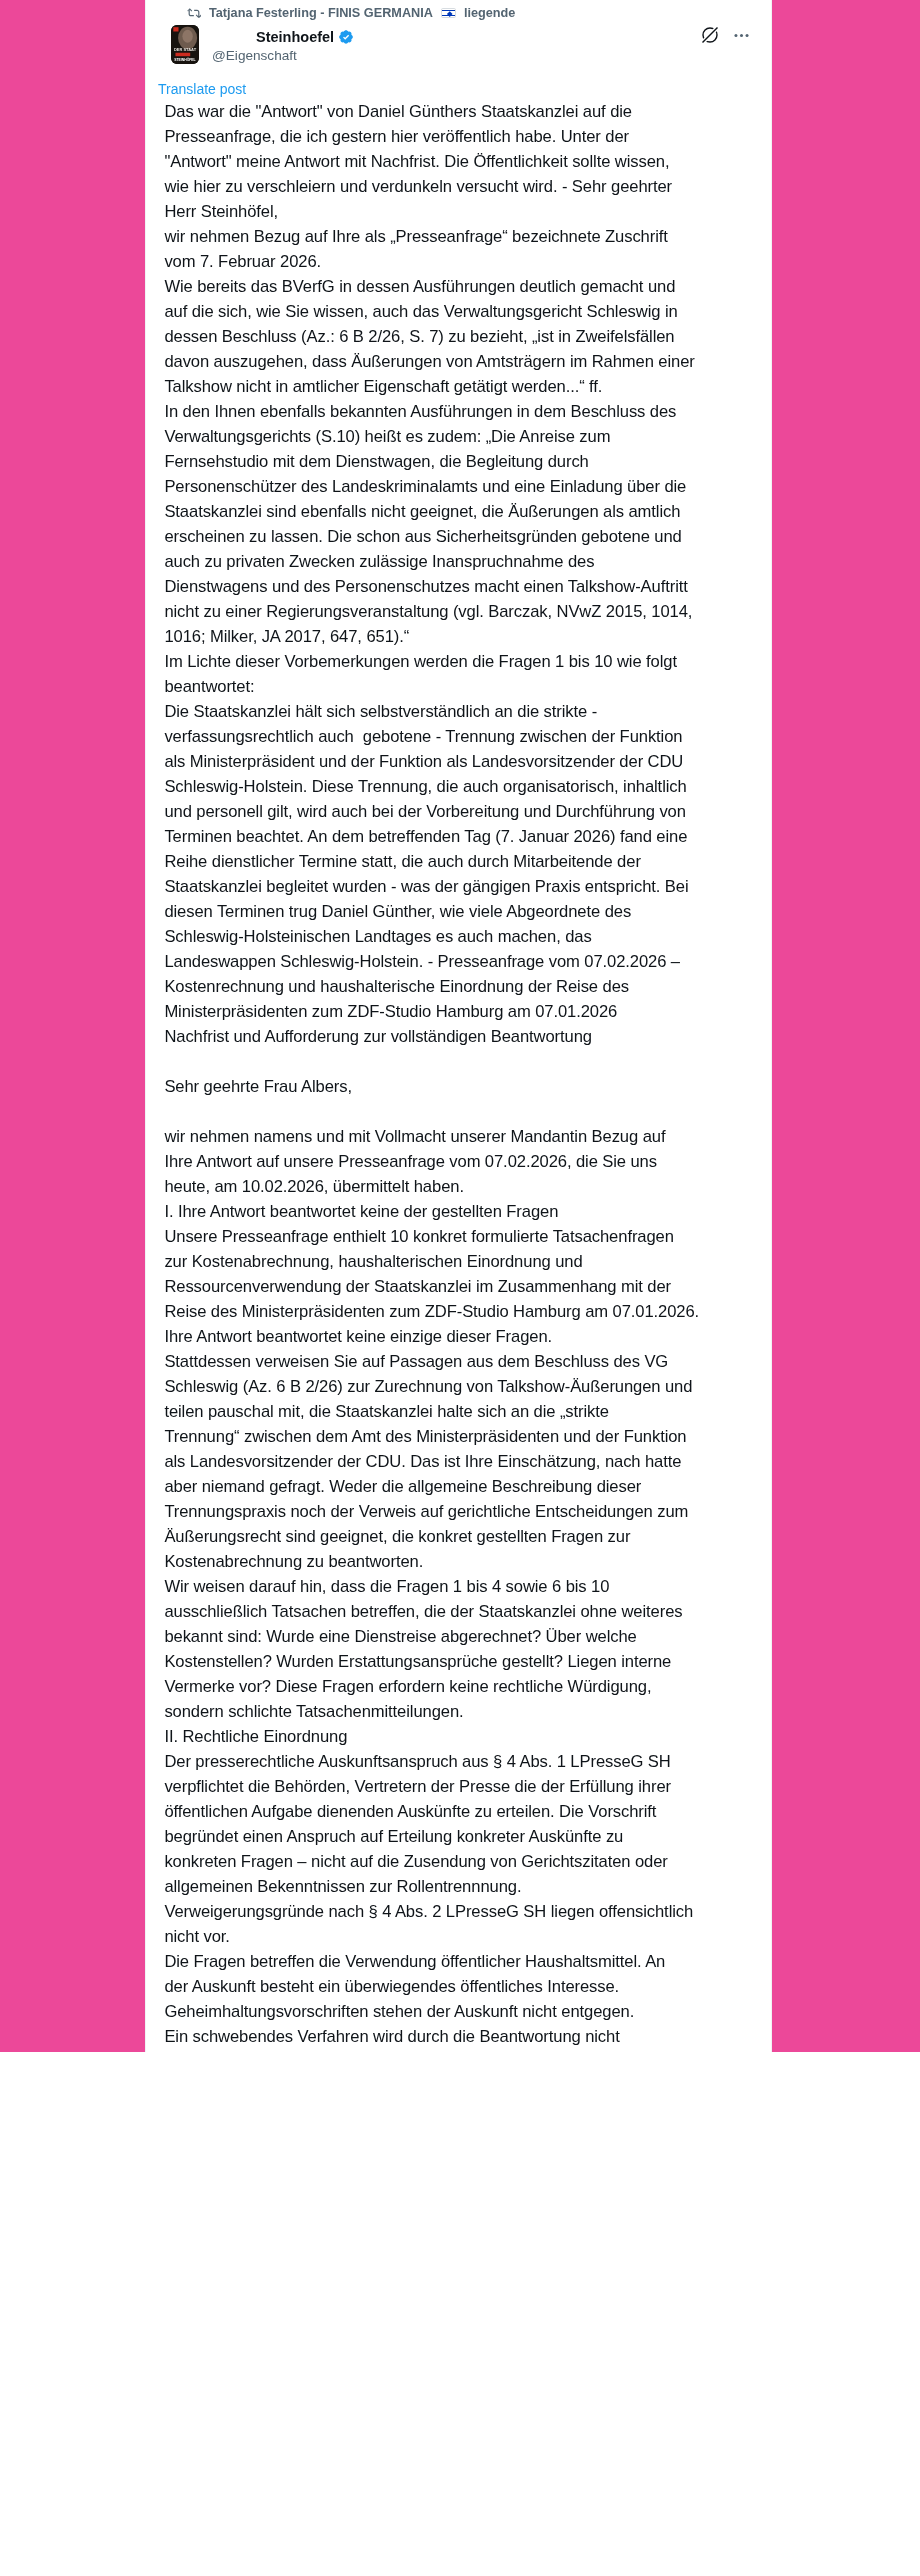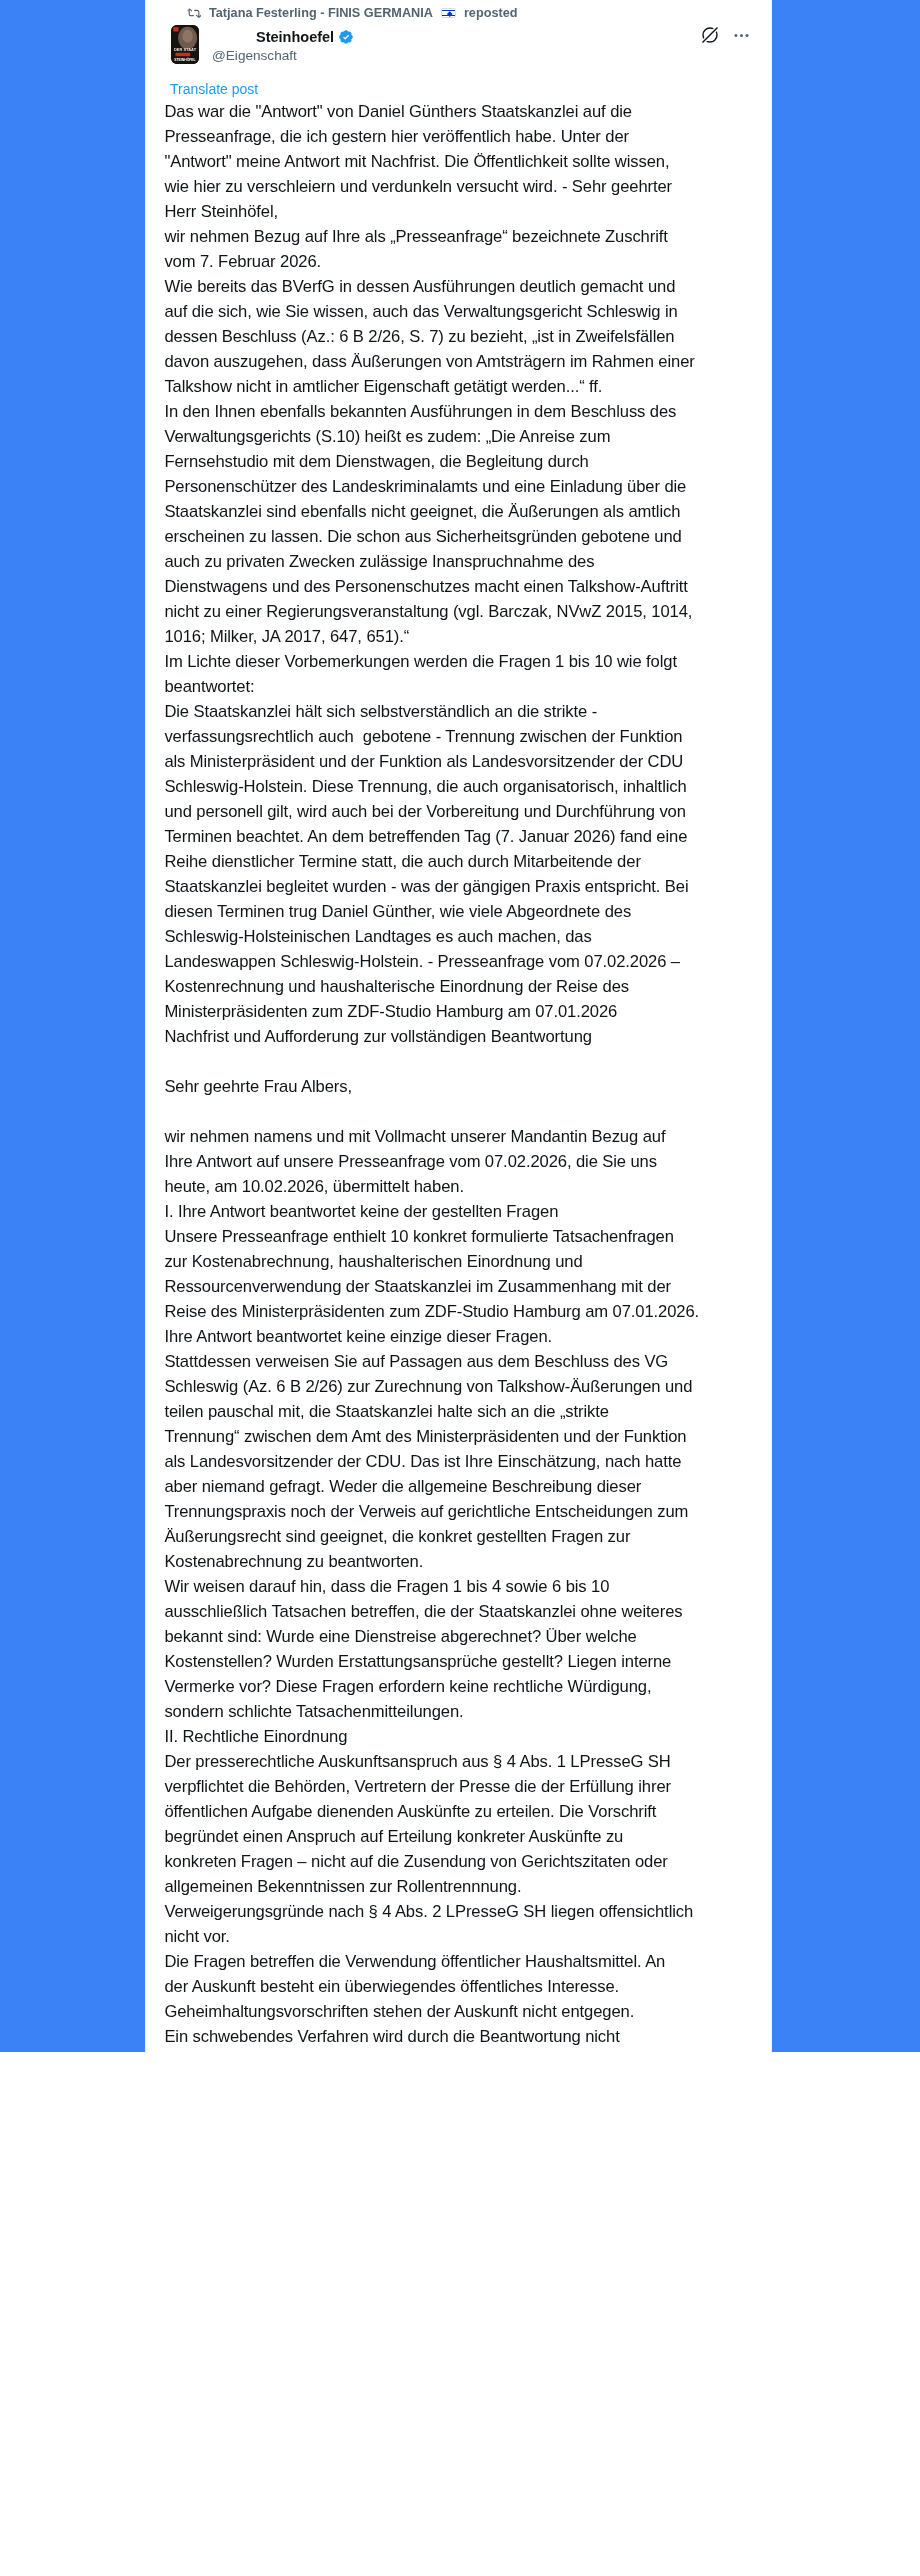--- a/index.html
+++ b/index.html
@@ -1,19 +1,19 @@
 <!DOCTYPE html>
 <html style="font-size:14px"><head>
 <meta charset="utf-8">
 <style>
   * { margin:0; padding:0; box-sizing:border-box; }
   html,body { background:#ffffff; }
   .page {
     position:relative; width:920px; height:2052px;
-    background:#3b82f6; overflow:hidden;
+    background:#ec4899; overflow:hidden;
     font-family:"Liberation Sans", sans-serif;
     -webkit-font-smoothing:antialiased;
   }
   .card {
     position:absolute; left:145px; top:0; width:627px; height:2576px;
     background:#fff;
     border-left:0.9px solid #eff3f4; border-right:0.9px solid #eff3f4;
   }
   .repost-row {
     position:absolute; left:41px; top:4.4px; height:17.5px;
@@ -42,21 +42,21 @@
   }
   .handle {
     position:absolute; left:66px; top:48px;
     color:#536471; font-size:13.6px; white-space:nowrap;
   }
   .actions {
     position:absolute; right:19px; top:24.5px; display:flex; align-items:center; gap:10.5px;
   }
   .icon-btn { width:21px; height:21px; display:flex; align-items:center; justify-content:center; cursor:pointer; }
   .translate {
-    position:absolute; left:24px; top:81px;
+    position:absolute; left:12px; top:81px;
     color:#1d9bf0; font-size:14px; text-decoration:none; cursor:pointer;
   }
   .post-text {
     position:absolute; left:18.4px; top:99px; width:598px;
     color:#0f1419; font-size:16.6px; line-height:25px;
     letter-spacing:-0.1px;
     white-space:pre-wrap; word-wrap:break-word;
   }
 </style>
 </head>
@@ -66,21 +66,21 @@
   <div class="card">
 
     <div class="repost-row">
       <span>
         <svg width="14" height="14" viewBox="0 0 24 24" fill="#536471">
           <path d="M4.75 3.79l4.24 4.25-1.41 1.42-2.83-2.83V13.5c0 1.1.9 2 2 2h5v2h-5c-2.21 0-4-1.79-4-4V6.63L1.92 9.46.5 8.04 4.75 3.79zm14.5 16.42l-4.25-4.25 1.42-1.42 2.83 2.83V10.5c0-1.1-.9-2-2-2h-5v-2h5c2.21 0 4 1.79 4 4v6.87l2.83-2.83 1.41 1.42-4.24 4.25z"></path>
         </svg>
       </span>
       <span>Tatjana Festerling - FINIS GERMANIA</span>
       <span class="flag"></span>
-      <span>reposted</span>
+      <span>liegende</span>
     </div>
 
     <div class="avatar">
       <svg width="28" height="39" viewBox="0 0 32 45">
         <rect x="0" y="0" width="32" height="45" fill="#17130f"></rect>
         <rect x="2.5" y="2.5" width="6" height="5" fill="#cc2b1f"></rect>
         <ellipse cx="19" cy="15" rx="11" ry="13" fill="#6e5b4e"></ellipse>
         <ellipse cx="19" cy="13" rx="6" ry="7.5" fill="#8d7566"></ellipse>
         <text x="16" y="29.5" text-anchor="middle" font-family="Liberation Sans, sans-serif" font-weight="bold" font-size="4.6" fill="#e8e4de">DER STAAT</text>
         <rect x="5" y="32" width="17" height="4" fill="#cc2b1f"></rect>

